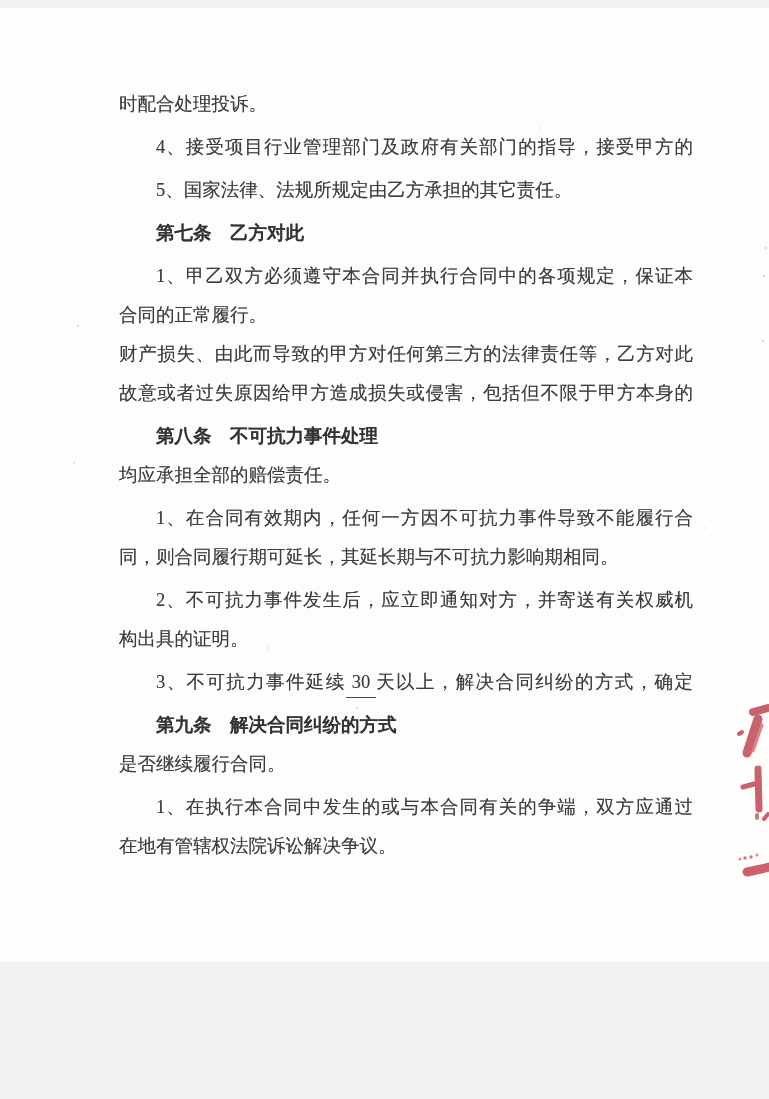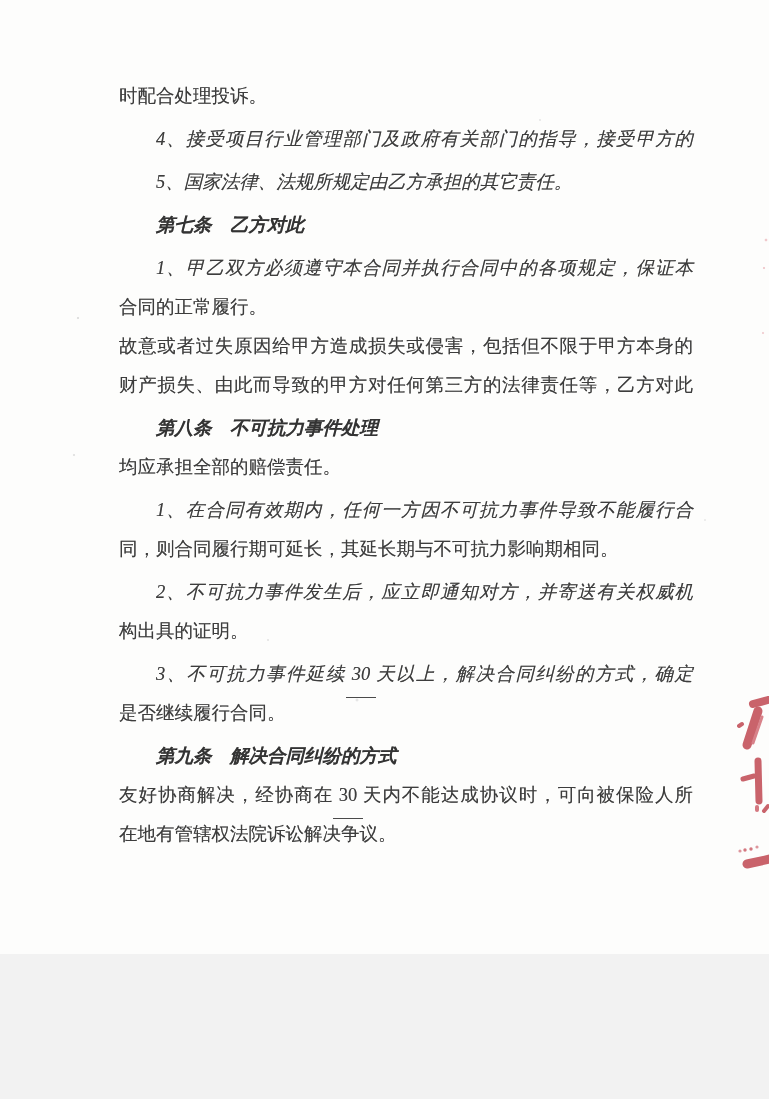--- a/index.html
+++ b/index.html
@@ -19,42 +19,43 @@
       radial-gradient(circle 1px at 74px 455px, #cfcfcf 0, rgba(255,255,255,0) 1.6px),
       radial-gradient(circle 1px at 268px 640px, #d6d6d6 0, rgba(255,255,255,0) 1.5px),
       radial-gradient(circle 1px at 540px 120px, #dadada 0, rgba(255,255,255,0) 1.5px),
       radial-gradient(circle 1px at 430px 1048px, #d8d8d8 0, rgba(255,255,255,0) 1.5px),
       radial-gradient(circle 1px at 160px 1085px, #d2d2d2 0, rgba(255,255,255,0) 1.6px),
       radial-gradient(circle 1px at 705px 520px, #dcdcdc 0, rgba(255,255,255,0) 1.4px),
       radial-gradient(circle 1px at 766px 240px, #e7a7ad 0, rgba(255,255,255,0) 1.8px),
       radial-gradient(circle 1px at 764px 268px, #e7a7ad 0, rgba(255,255,255,0) 1.6px),
       radial-gradient(circle 1px at 763px 333px, #eab3b8 0, rgba(255,255,255,0) 1.6px),
       radial-gradient(circle 1.4px at 357px 700px, #d9d9d9 0, rgba(255,255,255,0) 2px);
+    margin-top: 8px;
   }
   .doc-body{
     position:absolute;
     left:119px; top:77px;
     width:574px;
     color:#3d3d3d;
     font-size:18.5px;
     line-height:39px;
     text-shadow:0 0 0.5px rgba(70,70,70,.55);
   }
   .line{white-space:nowrap;}
   .line.fill{
     white-space:normal;
     text-align:justify;
     text-align-last:justify;
     text-justify:inter-character;
   }
-  .line.indent{text-indent:2em;margin-top:4px;font-style:italic;}
+  .line.indent{text-indent:2em;margin-top:4px;}
   .line.bold{font-weight:bold;color:#333;}
   .u{
     border-bottom:1.6px solid #4a4a4a;
-    padding-bottom:13px;
+    padding-bottom:5px;
   }
   .page-number{
     position:absolute;
     left:385px; top:992px;
     font-size:16px;
     color:#444;
   }
   .stamp{
     position:absolute;
     left:720px; top:693px;
@@ -66,32 +67,32 @@
 
 <div class="page">
 
   <div class="doc-body">
       <div class="line"><span>时配合处理投诉。</span></div>
       <div class="line indent fill"><span>4、接受项目行业管理部门及政府有关部门的指导，接受甲方的</span></div>
       <div class="line indent"><span>5、国家法律、法规所规定由乙方承担的其它责任。</span></div>
       <div class="line indent bold"><span>第七条　乙方对此</span></div>
       <div class="line indent fill"><span>1、甲乙双方必须遵守本合同并执行合同中的各项规定，保证本</span></div>
       <div class="line"><span>合同的正常履行。</span></div>
+      <div class="line fill"><span>财产损失、由此而导致的甲方对任何第三方的法律责任等，乙方对此</span></div>
       <div class="line fill"><span>故意或者过失原因给甲方造成损失或侵害，包括但不限于甲方本身的</span></div>
-      <div class="line fill"><span>财产损失、由此而导致的甲方对任何第三方的法律责任等，乙方对此</span></div>
       <div class="line indent bold"><span>第八条　不可抗力事件处理</span></div>
       <div class="line"><span>均应承担全部的赔偿责任。</span></div>
       <div class="line indent fill"><span>1、在合同有效期内，任何一方因不可抗力事件导致不能履行合</span></div>
       <div class="line"><span>同，则合同履行期可延长，其延长期与不可抗力影响期相同。</span></div>
       <div class="line indent fill"><span>2、不可抗力事件发生后，应立即通知对方，并寄送有关权威机</span></div>
       <div class="line"><span>构出具的证明。</span></div>
       <div class="line indent fill"><span>3、不可抗力事件延续</span><span class="u"> 30 </span><span>天以上，解决合同纠纷的方式，确定</span></div>
+      <div class="line indent bold"><span>第九条　解决合同纠纷的方式</span></div>
       <div class="line"><span>是否继续履行合同。</span></div>
-      <div class="line indent bold"><span>第九条　解决合同纠纷的方式</span></div>
-      <div class="line fill"><span>友好协商解决，经协商在</span><span class="u"> 30 </span><span>天内不能达成协议时，可向被保险人所</span></div>
+      <div class="line indent fill"><span>1、在执行本合同中发生的或与本合同有关的争端，双方应通过</span></div>
       <div class="line"><span>在地有管辖权法院诉讼解决争议。</span></div>
     </div>
 
   <div class="page-number">3</div>
 
   <svg class="stamp" viewBox="0 0 49 182" xmlns="http://www.w3.org/2000/svg">
     <g stroke="#c24e58" fill="none" stroke-linecap="round" opacity="0.88">
 
       <path d="M33,11 L48,7" stroke-width="8"></path>
 

